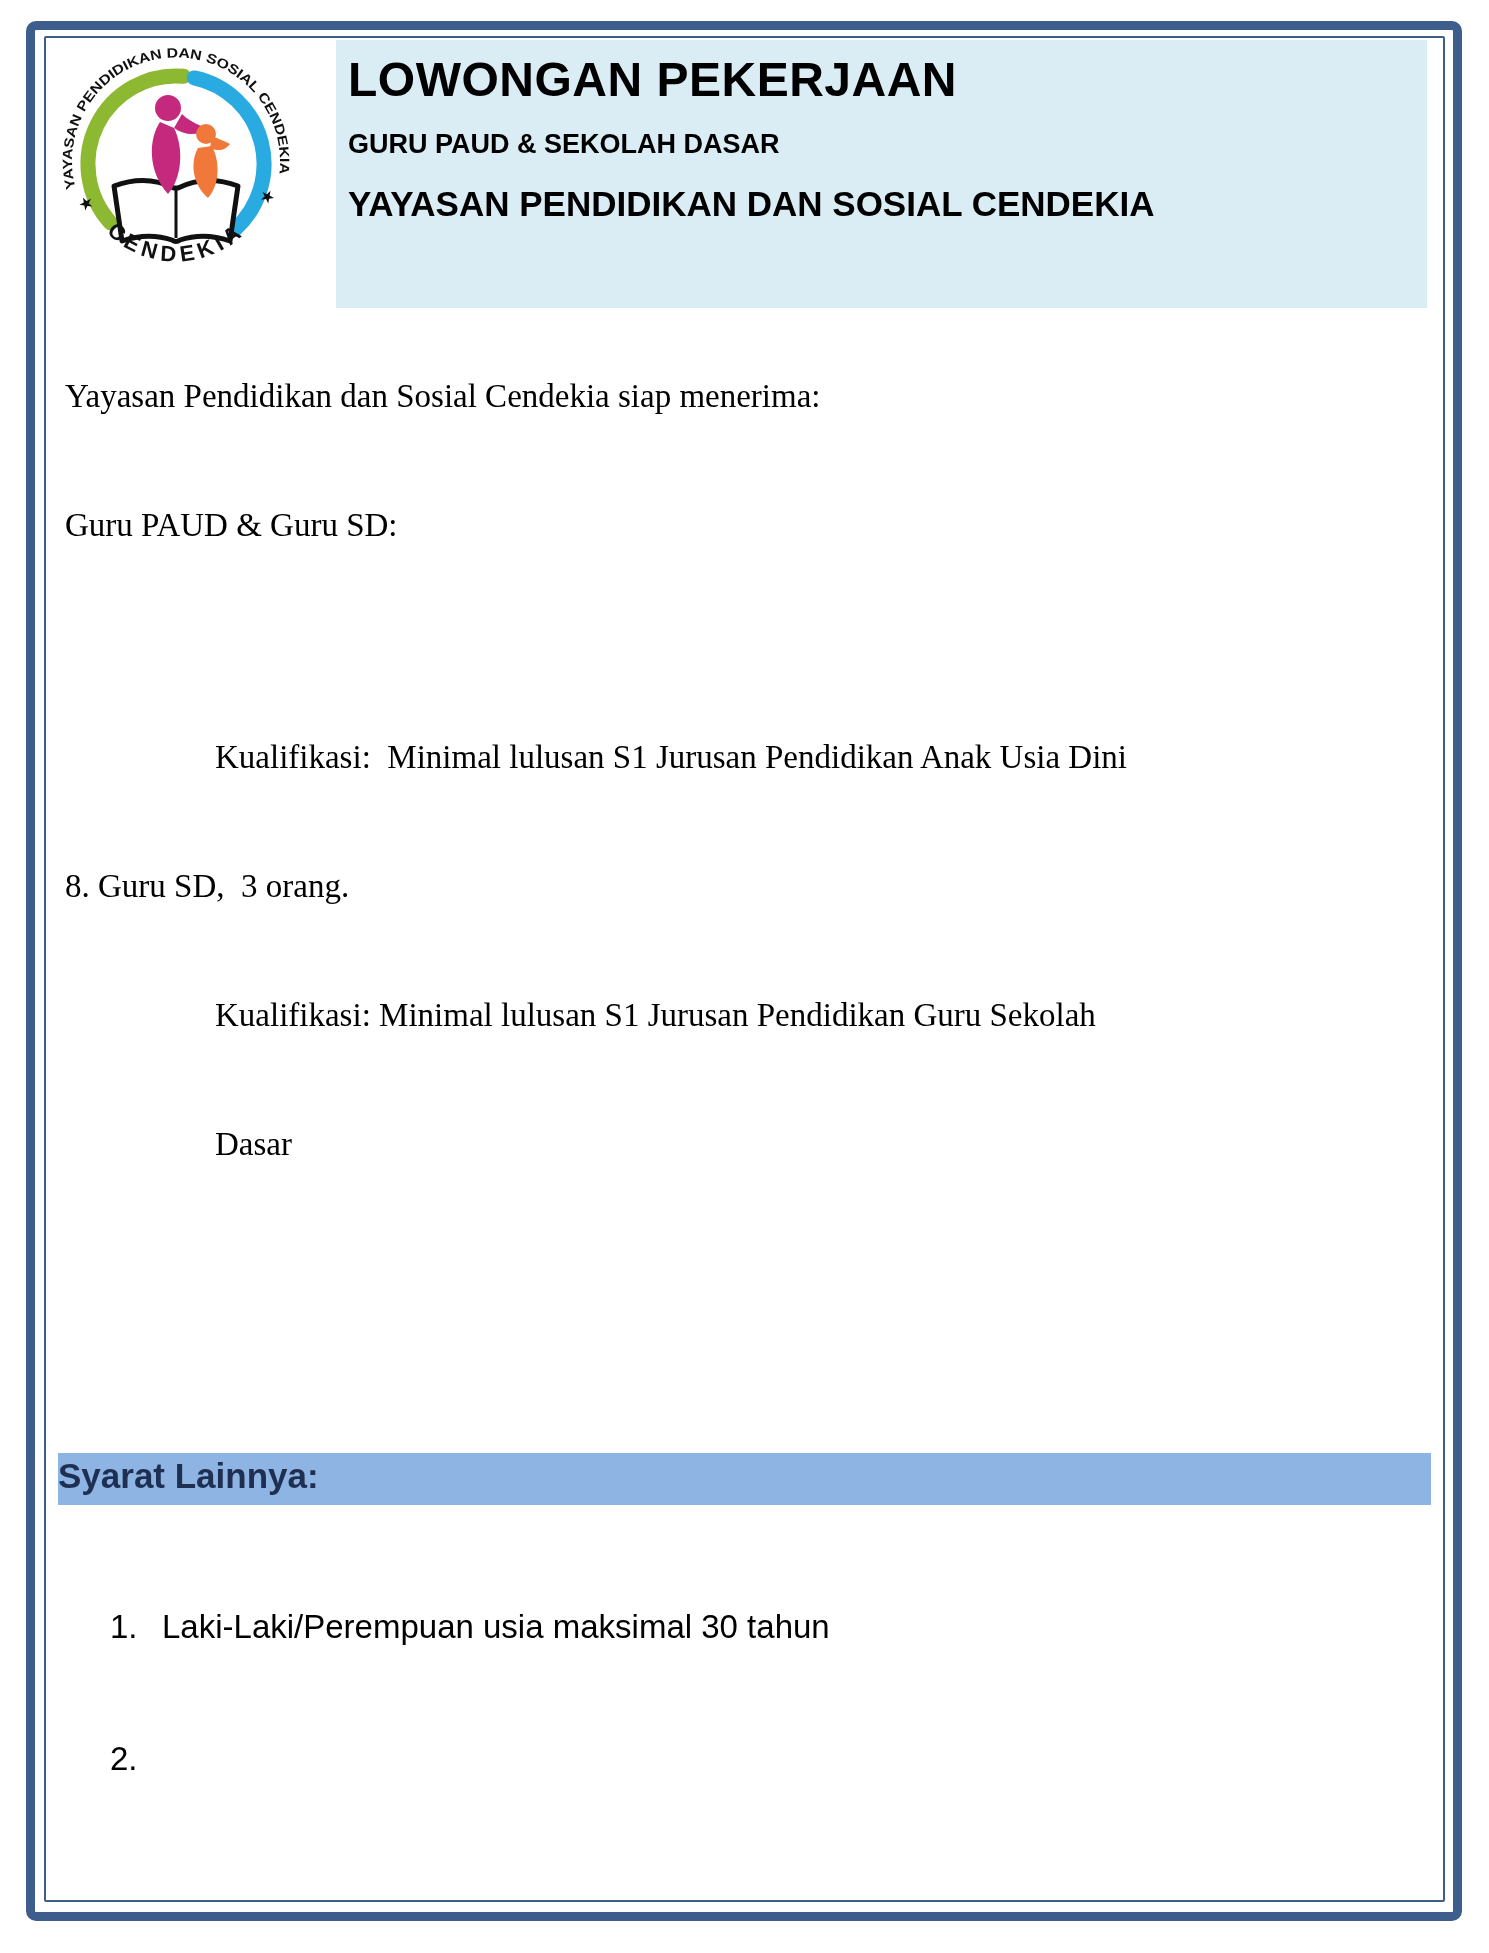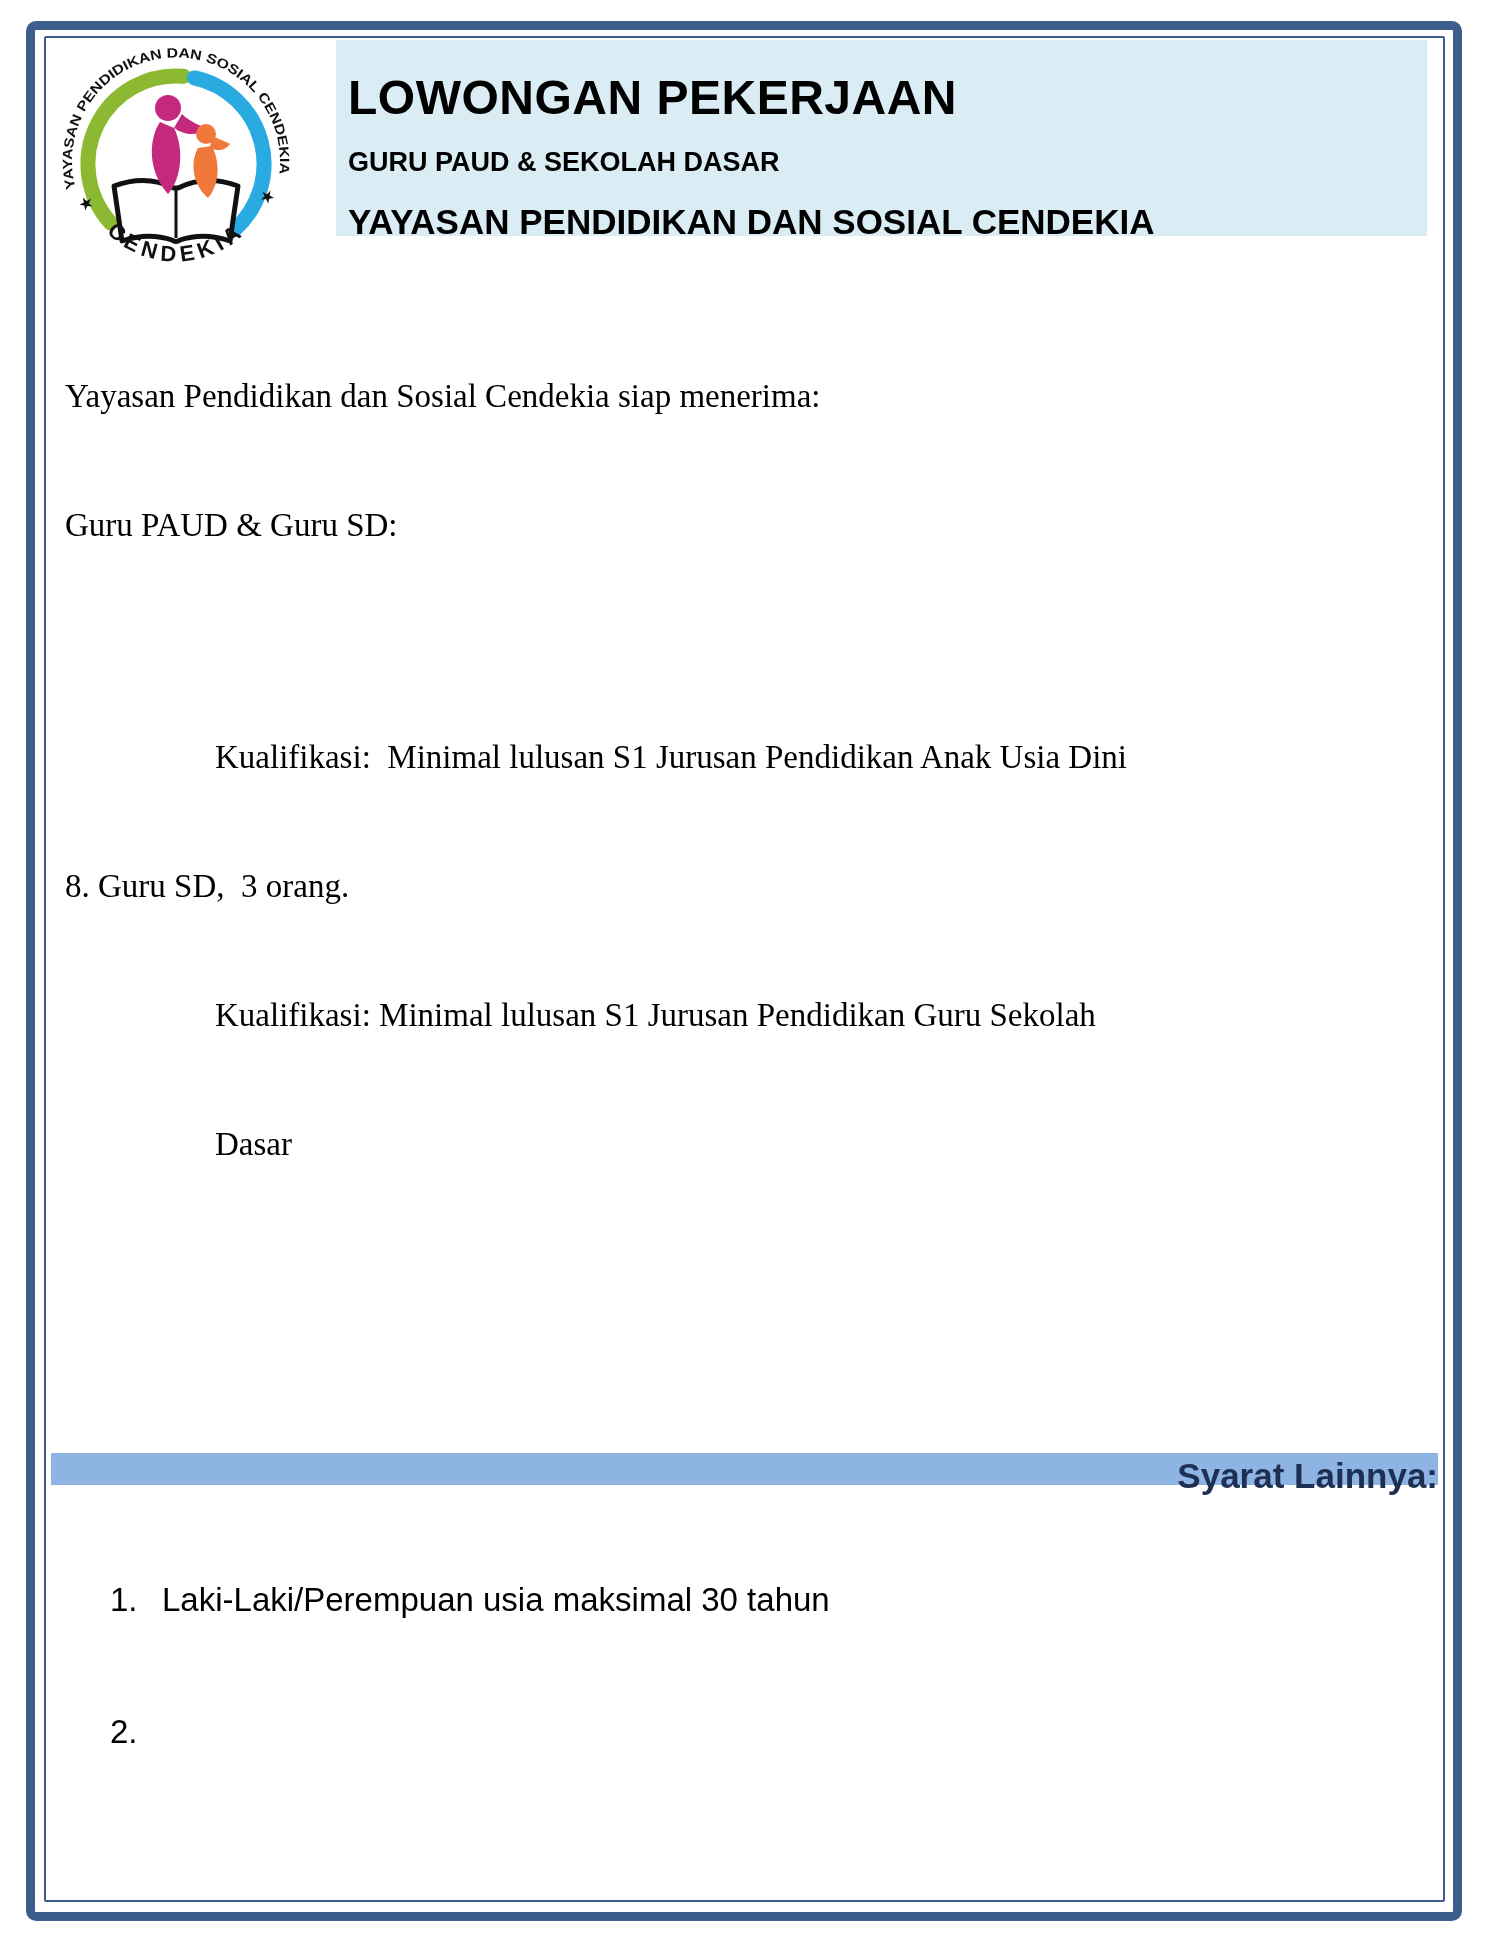--- a/index.html
+++ b/index.html
@@ -15,34 +15,34 @@
   }
   .border-outer{position:absolute; left:26px; top:21px; right:27px; bottom:32px;
     border:9px solid var(--border); border-radius:10px;}
   .border-inner{position:absolute; left:44px; top:36px; right:44px; bottom:51px;
     border:2px solid var(--border); border-radius:2px;}
   .content{position:absolute; left:46px; top:38px; right:46px; bottom:53px;}
 
   
   .header{position:relative; height:222px;}
   .logo{position:absolute; left:10px; top:-2px; width:240px; height:262px;}
-  .header-box{position:absolute; left:290px; right:16px; top:2px; height:196px;
-    background:var(--header-bg); padding:30px 0 0 12px;}
+  .header-box{position:absolute; left:290px; right:16px; top:2px; height:268px;
+    background:var(--header-bg); padding:12px 0 0 12px;}
   .title{font-size:48px; font-weight:bold; letter-spacing:0.5px;}
   .subtitle-roles{font-size:27px; font-weight:bold; margin-top:22px;}
   .subtitle-foundation{font-size:35px; font-weight:bold; margin-top:24px;}
 
   
   .txtblock{margin:0 19px; font-size:33px; line-height:43px; white-space:pre-wrap;font-family:Liberation Serif, serif;}
   .intro{margin-top:29px;}
   .intro span{display:block;}
   .jobs{margin-top:17px;}
   .job-qual{padding-left:150px;}
-  .banner{margin:5px; height:32px; line-height:46px; background:var(--banner-bg);
-    text-align:right; font-size:35px; font-weight:bold; color:var(--banner-text);}
+  .banner{margin:12px; height:52px; line-height:46px; background:var(--banner-bg);
+    text-align:left; font-size:35px; font-weight:bold; color:var(--banner-text);}
   .banner-syarat{margin-top:201px;}
   .req-list{margin:0 19px; font-size:33px; line-height:44px; white-space:pre-wrap;}
   .req-row{padding-left:45px; display:flex;}
   .req-num{width:52px; flex:none;}
 
   .logo svg text{font-family:"Liberation Sans","DejaVu Sans",sans-serif;}
 </style>
 </head>
 <body>
 

